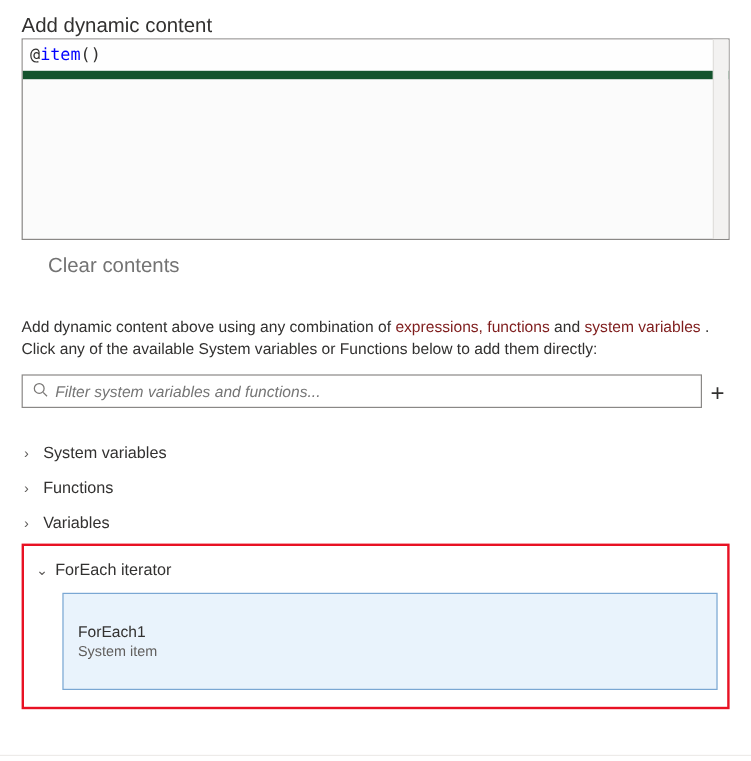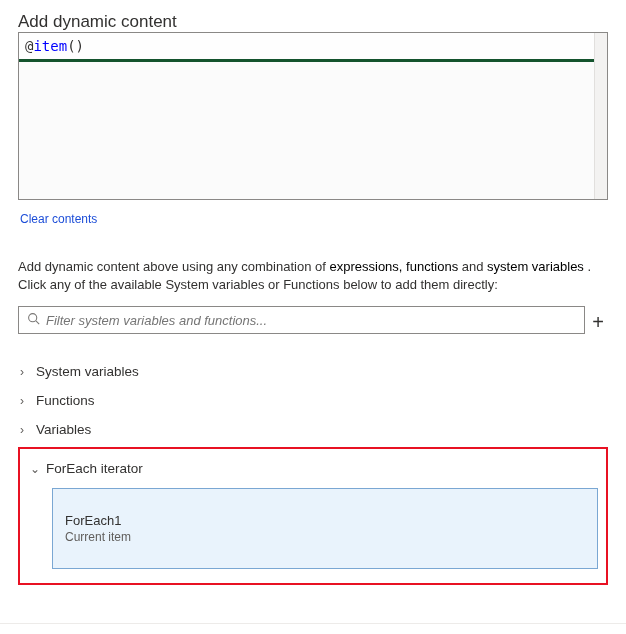--- a/index.html
+++ b/index.html
@@ -24,47 +24,47 @@
       height: 168px;
       width: 100%;
       position: relative;
       background: #fbfbfb;
     }
     .editor-line {
       padding: 4px 6px;
       font-family: Consolas, Menlo, monospace;
       font-size: 14px;
       line-height: 1.3;
-      border-bottom: 3px solid #14532d;
+      border-bottom: 7px solid #14532d;
       background: #fefefe;
     }
     .tok-keyword { color: #0000ff; }
     .tok-parens { color: #323130; }
     .editor-scroll {
       position: absolute;
       right: 0; top: 0; bottom: 0;
       width: 13px;
       background: #f3f2f1;
       border-left: 1px solid #e1dfdd;
     }
     .clear-link {
-      color: #1d4ed8;
-      font-size: 12px;
+      color: #737373;
+      font-size: 17px;
       margin-top: 12px;
-      margin-left: 2px;
+      margin-left: 22px;
       display: inline-block;
       cursor: pointer;
     }
     .help-text {
       margin-top: 32px;
       font-size: 13px;
       line-height: 1.4;
       color: #323130;
     }
-    .help-text a { color: #000000; text-decoration: none; }
+    .help-text a { color: #7f1d1d; text-decoration: none; }
     .filter-row {
       display: flex;
       align-items: flex-end;
       gap: 3px;
       margin-top: 12px;
     }
     .filter-box {
       flex: 1;
       border: 1px solid #8a8886;
       display: flex;
@@ -190,21 +190,21 @@
       <span>Variables</span>
     </div>
 
     <div class="highlight-box">
       <div class="group-row" style="margin-bottom:0;">
         <span class="chevron">⌄</span>
         <span>ForEach iterator</span>
       </div>
       <div class="item-card">
         <div class="item-title">ForEach1</div>
-        <div class="item-sub">Current item</div>
+        <div class="item-sub">System item</div>
       </div>
     </div>
   </div>
 </div>
 
 <hr class="divider">
 
 <div class="buttons">
   <button class="btn btn-primary">OK</button>
   <button class="btn btn-secondary">Cancel</button>

